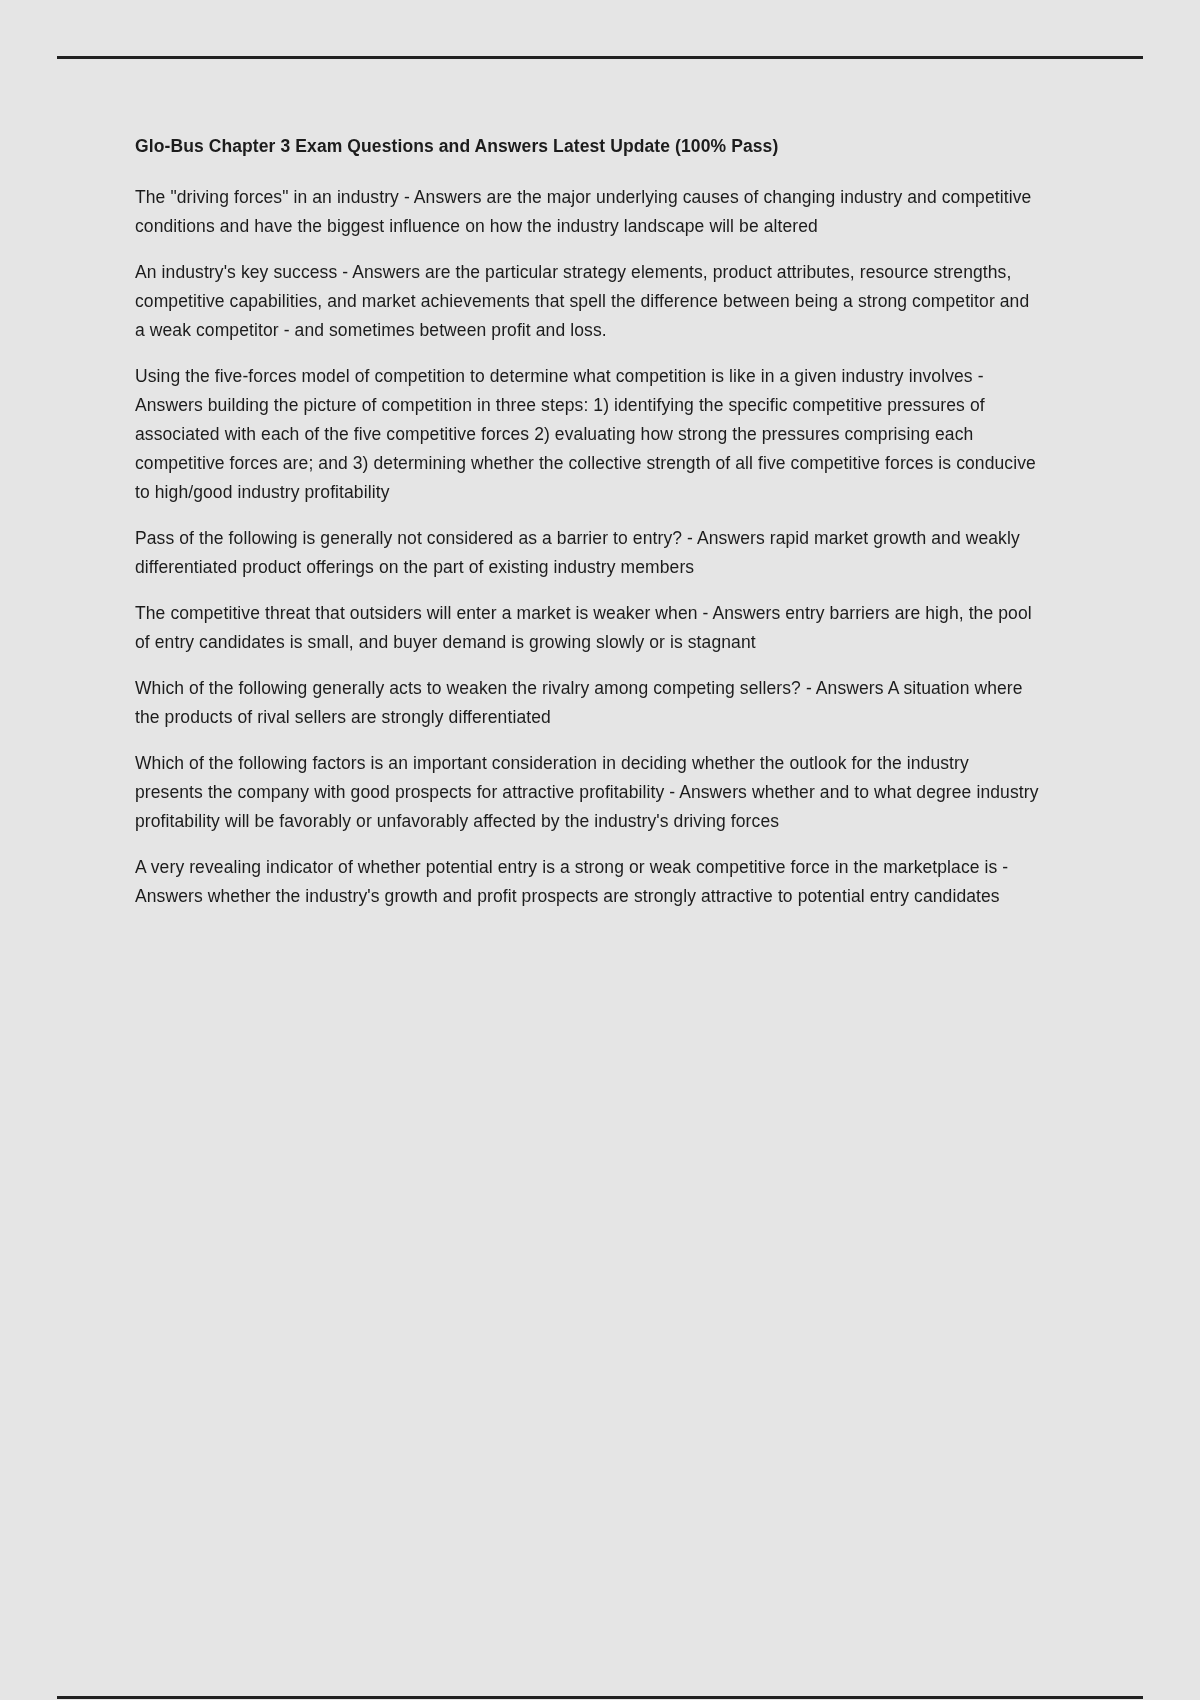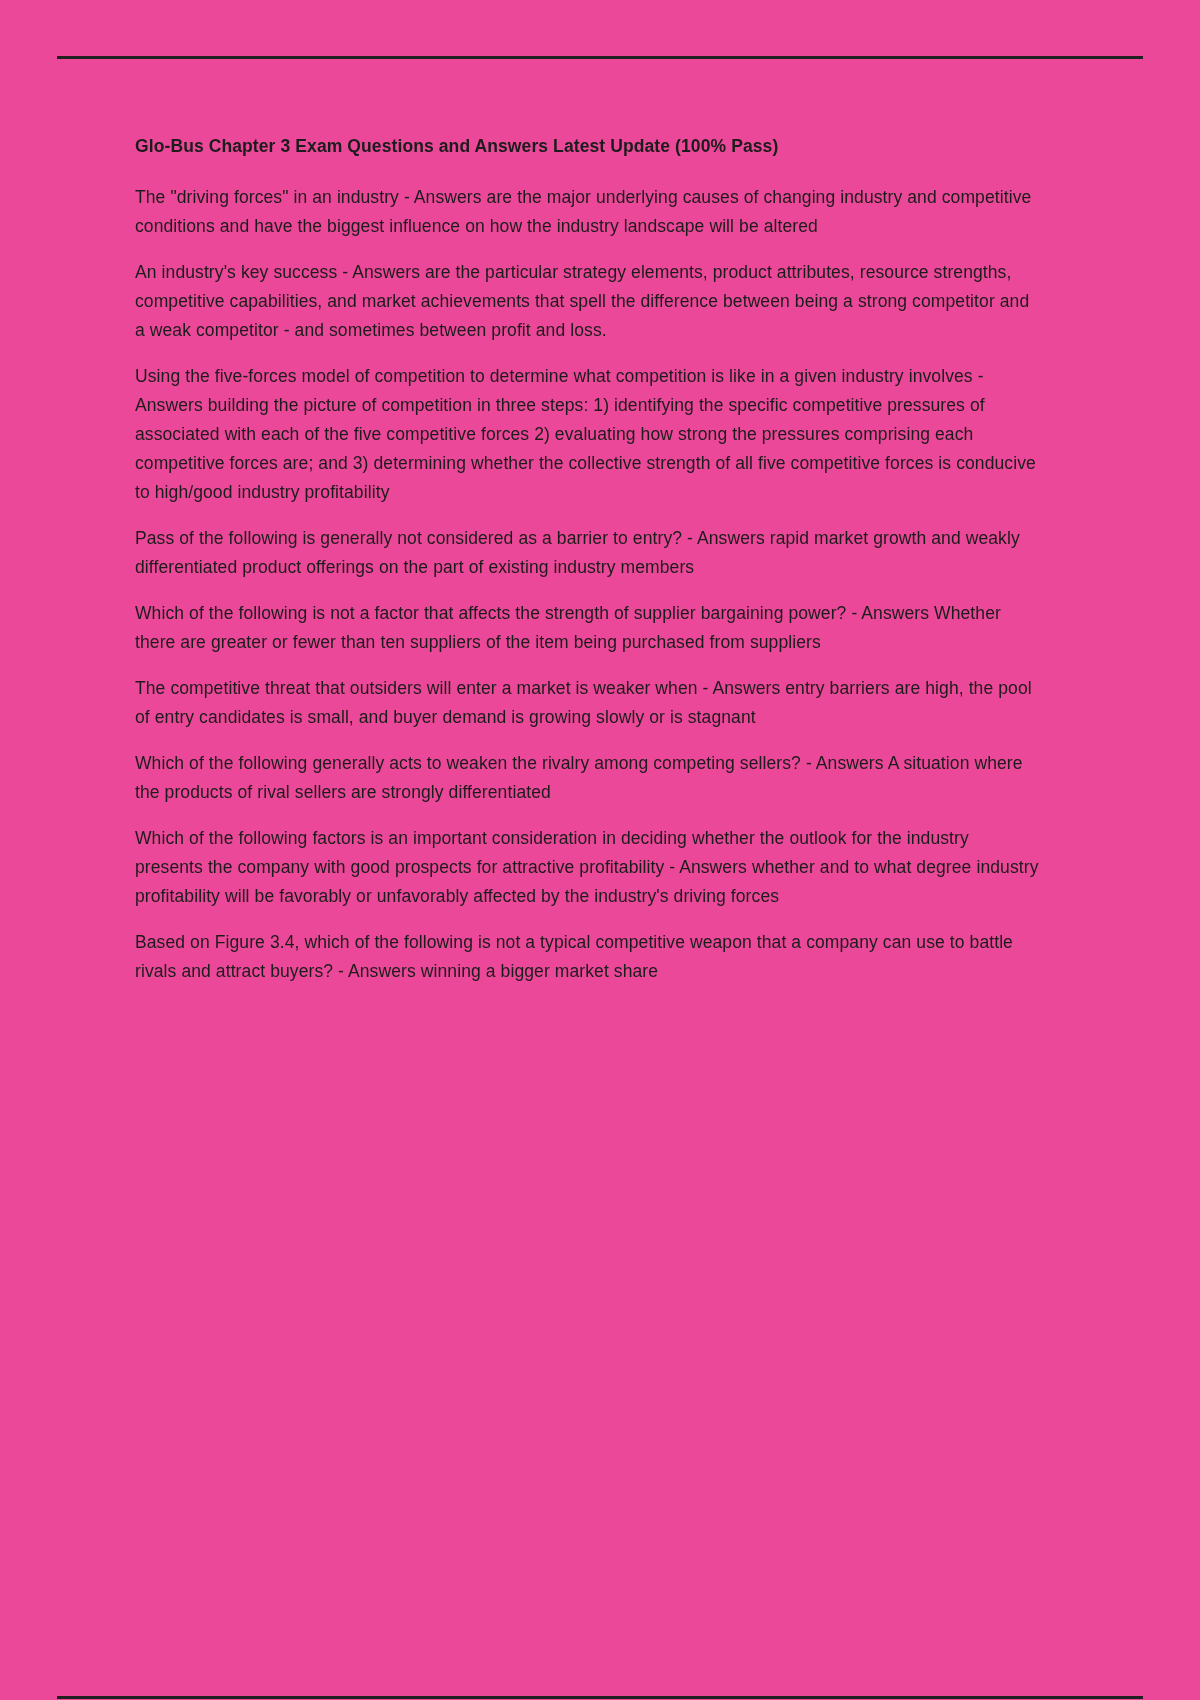--- a/index.html
+++ b/index.html
@@ -4,21 +4,21 @@
 <style>
   html, body {
     margin: 0;
     padding: 0;
     background: #ffffff;
   }
   .page {
     position: relative;
     width: 1200px;
     height: 1700px;
-    background: #ec4899;
+    background: #e5e5e5;
     overflow: hidden;
     font-family: "Liberation Sans", sans-serif;
   }
   .rule {
     position: absolute;
     left: 57px;
     width: 1086px;
     height: 3px;
     background: #212121;
   }
@@ -51,21 +51,20 @@
 
 <div class="page">
   <div class="rule rule-top"></div>
 
   <div class="doc-body">
     <h1 class="doc-title">Glo-Bus Chapter 3 Exam Questions and Answers Latest Update (100% Pass)</h1>
     <p class="doc-para">The "driving forces" in an industry - Answers are the major underlying causes of changing industry and competitive conditions and have the biggest influence on how the industry landscape will be altered</p>
     <p class="doc-para">An industry's key success - Answers are the particular strategy elements, product attributes, resource strengths, competitive capabilities, and market achievements that spell the difference between being a strong competitor and a weak competitor - and sometimes between profit and loss.</p>
     <p class="doc-para">Using the five-forces model of competition to determine what competition is like in a given industry involves - Answers building the picture of competition in three steps: 1) identifying the specific competitive pressures of associated with each of the five competitive forces 2) evaluating how strong the pressures comprising each competitive forces are; and 3) determining whether the collective strength of all five competitive forces is conducive to high/good industry profitability</p>
     <p class="doc-para">Pass of the following is generally not considered as a barrier to entry? - Answers rapid market growth and weakly differentiated product offerings on the part of existing industry members</p>
-    <p class="doc-para">Which of the following is not a factor that affects the strength of supplier bargaining power? - Answers Whether there are greater or fewer than ten suppliers of the item being purchased from suppliers</p>
     <p class="doc-para">The competitive threat that outsiders will enter a market is weaker when - Answers entry barriers are high, the pool of entry candidates is small, and buyer demand is growing slowly or is stagnant</p>
     <p class="doc-para">Which of the following generally acts to weaken the rivalry among competing sellers? - Answers A situation where the products of rival sellers are strongly differentiated</p>
     <p class="doc-para">Which of the following factors is an important consideration in deciding whether the outlook for the industry presents the company with good prospects for attractive profitability - Answers whether and to what degree industry profitability will be favorably or unfavorably affected by the industry's driving forces</p>
-    <p class="doc-para">Based on Figure 3.4, which of the following is not a typical competitive weapon that a company can use to battle rivals and attract buyers? - Answers winning a bigger market share</p>
+    <p class="doc-para">A very revealing indicator of whether potential entry is a strong or weak competitive force in the marketplace is - Answers whether the industry's growth and profit prospects are strongly attractive to potential entry candidates</p>
   </div>
 
   <div class="rule rule-bottom"></div>
 </div>
 
 </body></html>

